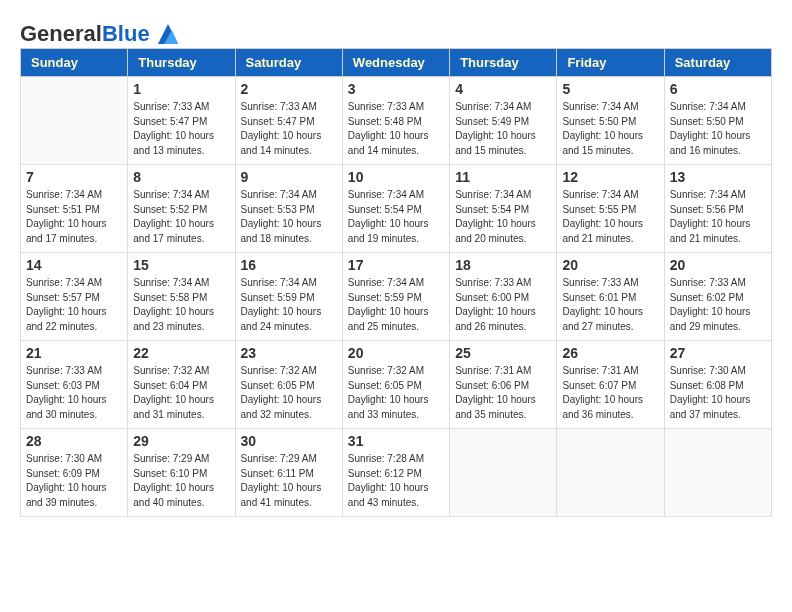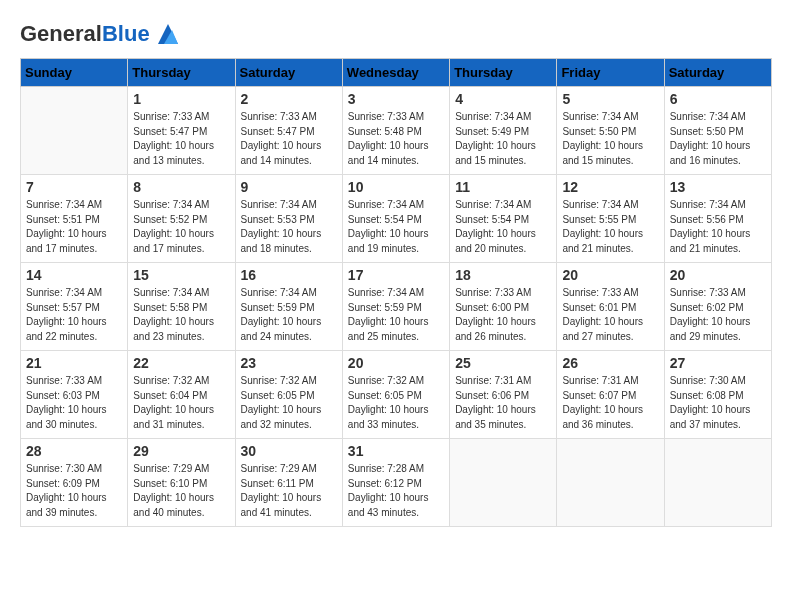--- a/index.html
+++ b/index.html
@@ -7,21 +7,21 @@
       font-family: Arial, sans-serif;
       background: #fff;
       width: 792px;
       min-height: 612px;
       padding: 20px;
     }
     .header {
       display: flex;
       justify-content: space-between;
       align-items: flex-start;
-      margin-bottom: 10px;
+      margin-bottom: 0;
     }
     .logo {
       display: flex;
       align-items: center;
     }
     .logo-text {
       font-size: 22px;
       font-weight: bold;
       line-height: 1.1;
     }
@@ -44,24 +44,24 @@
       font-size: 18px;
       color: #555;
     }
     table {
       width: 100%;
       border-collapse: collapse;
       table-layout: fixed;
     }
     th {
       background-color: #1565c0;
-      color: #000000;
+      color: #fef9c3;
       font-size: 13px;
       font-weight: bold;
-      padding: 6px 4px;
+      padding: 6px 10px;
       text-align: left;
       border: 1px solid #ccc;
       margin-top: 44px;
     }
     td {
       border: 1px solid #ddd;
       vertical-align: top;
       padding: 4px 5px;
       font-size: 11px;
       color: #333;

